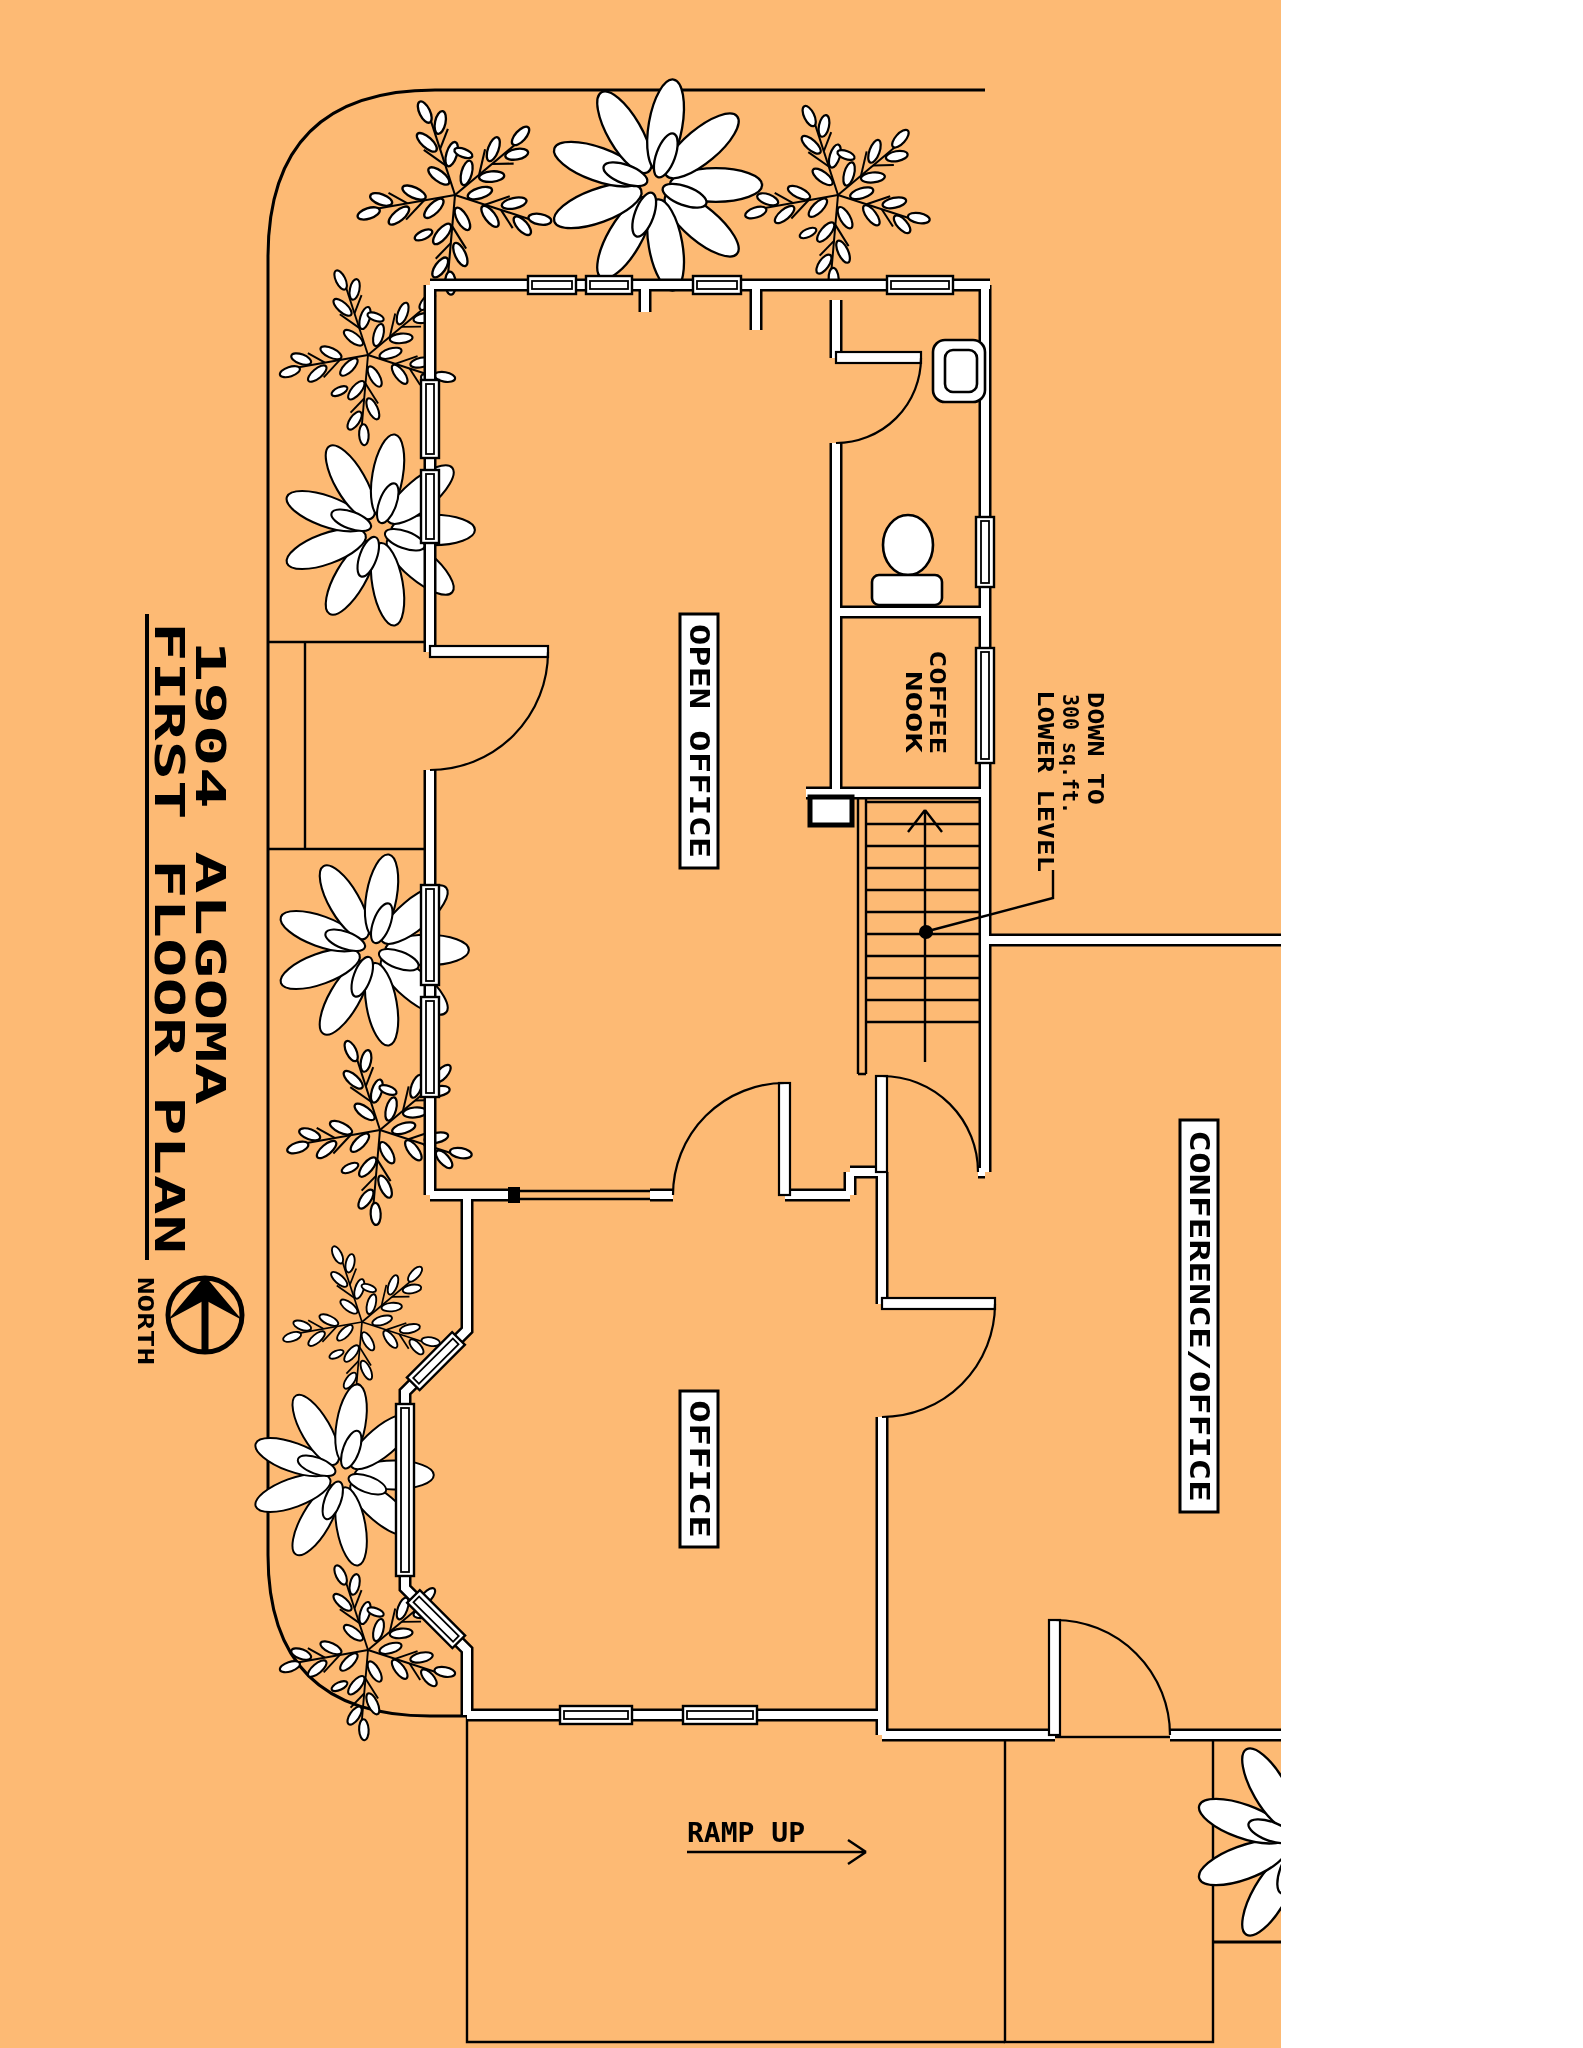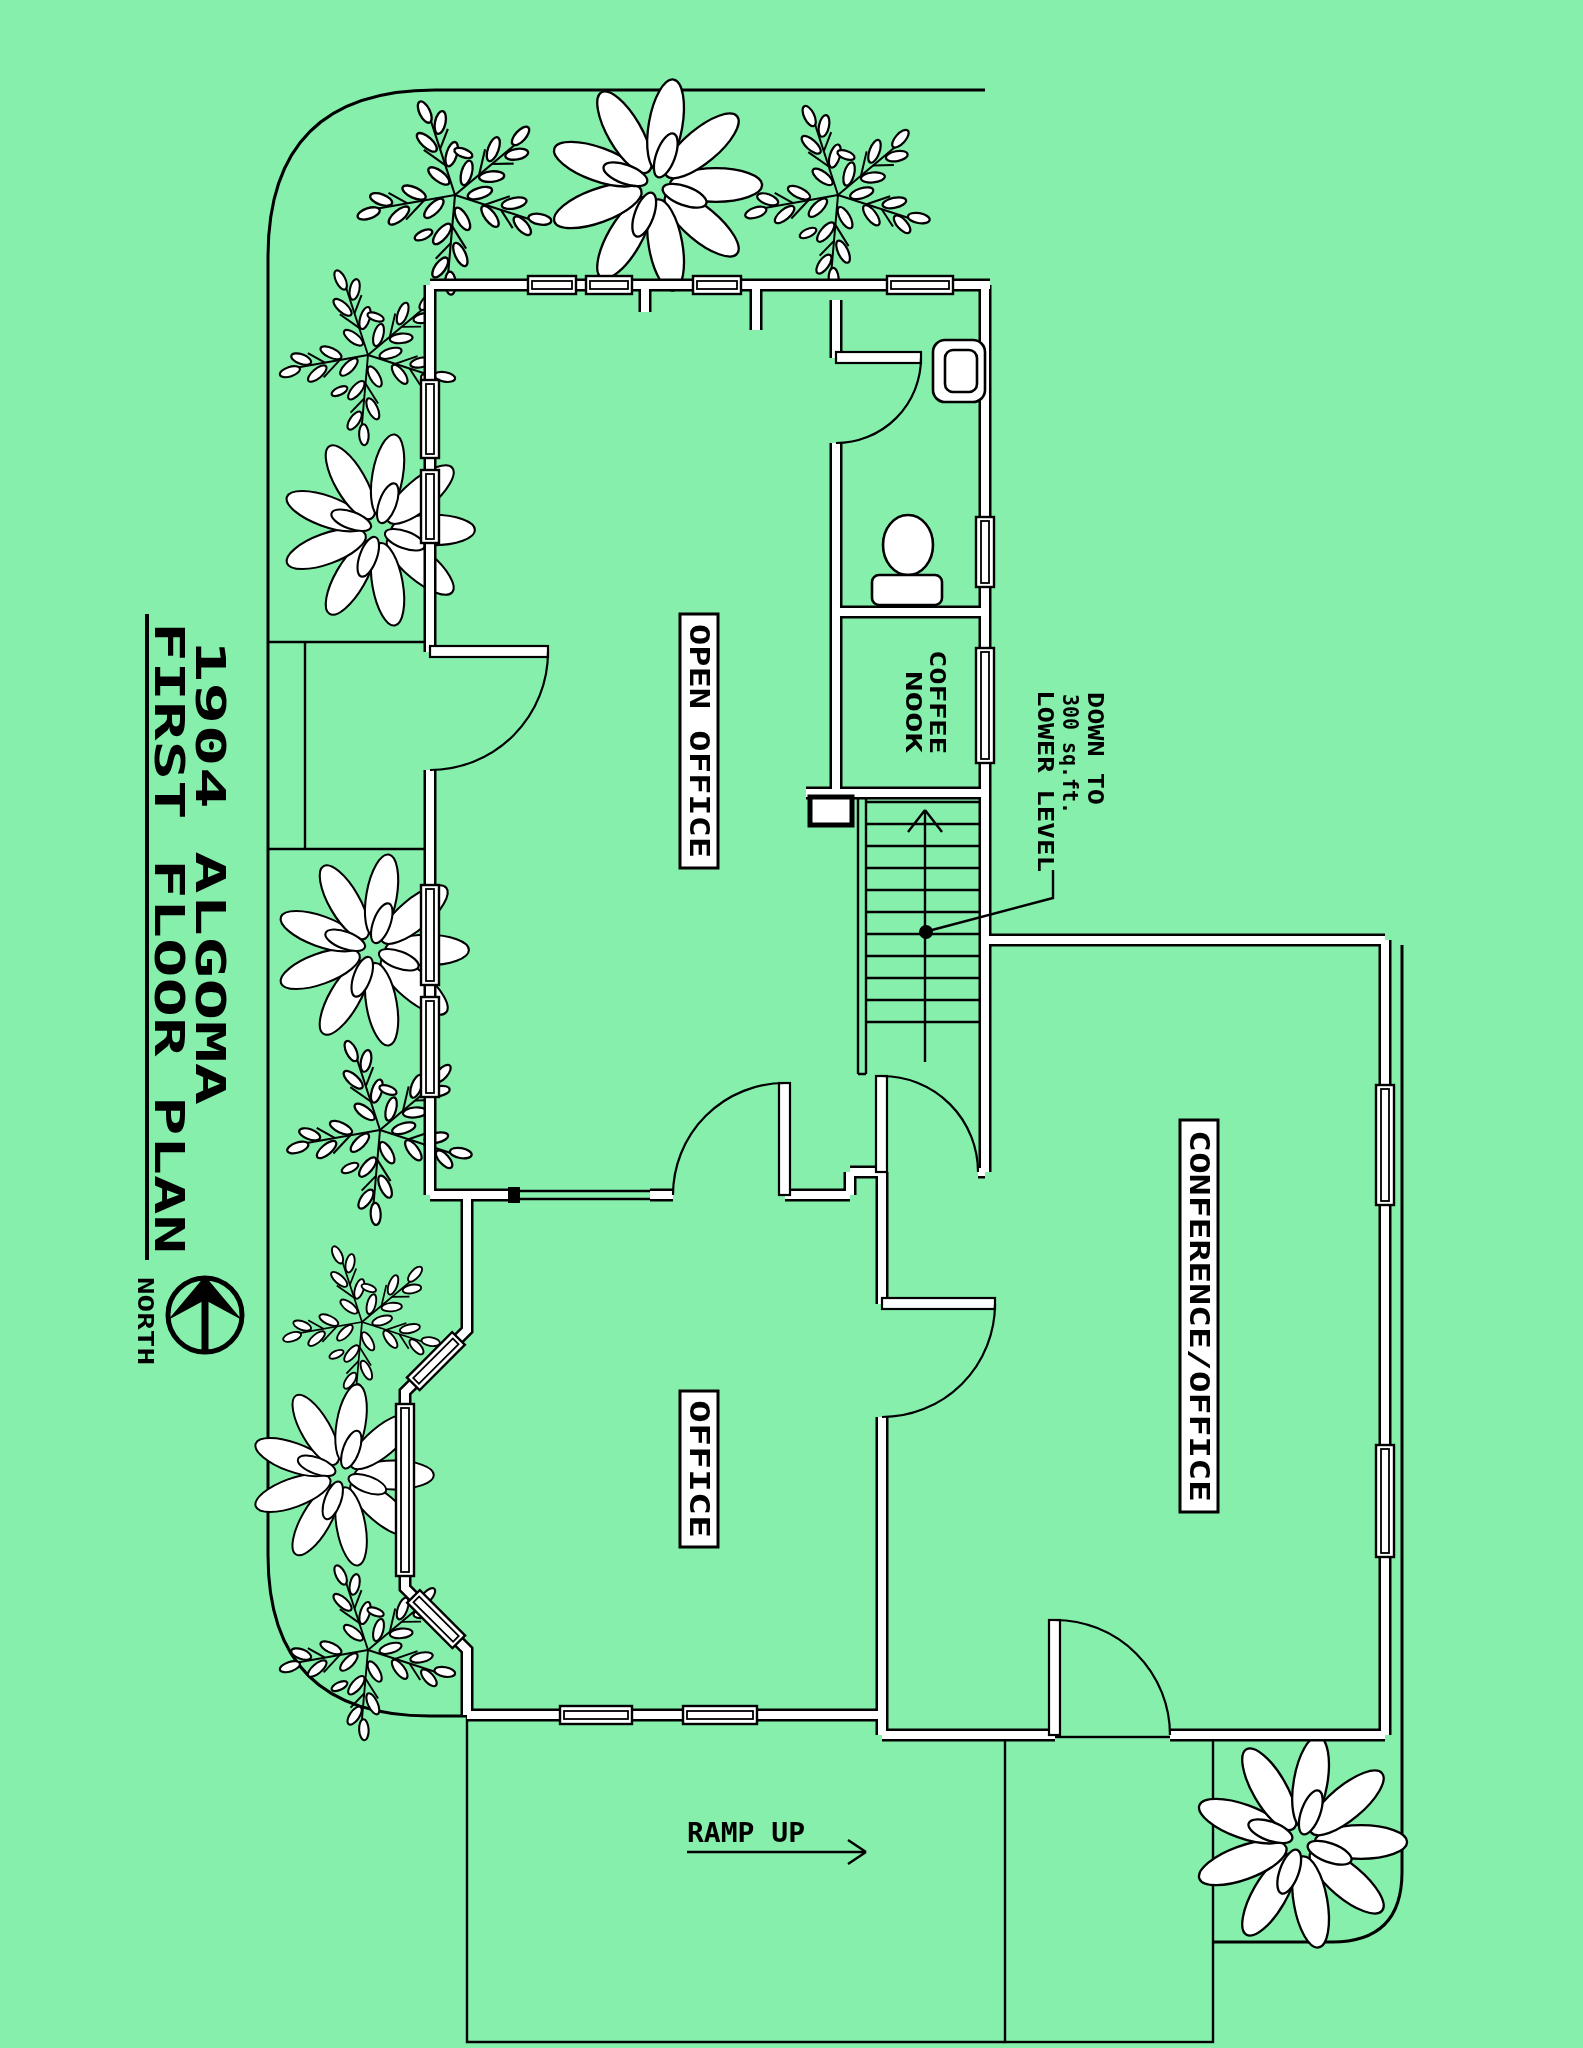--- a/index.html
+++ b/index.html
@@ -1,17 +1,17 @@
 <!DOCTYPE html>
 <html><head>
 <meta charset="utf-8">
 <style>
   html,body{margin:0;padding:0;background:#ffffff;}
   body{font-family:"DejaVu Sans Mono","Liberation Mono",monospace;}
-  .sheet{width:1583px;height:2048px;position:relative;background:#86efac;overflow:hidden;}
+  .sheet{width:1281px;height:2048px;position:relative;background:#fdba74;overflow:hidden;}
   svg{display:block;}
   .thin{stroke:#000;stroke-width:2.4;fill:none;}
   .bnd{stroke:#000;stroke-width:3;fill:none;}
   .wall-outer{stroke:#000;stroke-width:13;fill:none;}
   .wall-inner{stroke:#fff;stroke-width:8;fill:none;}
   .winbox{fill:#fff;stroke:#000;stroke-width:2.4;}
   .winframe{fill:none;stroke:#000;stroke-width:1.8;}
   .door-leaf{fill:#fff;stroke:#000;stroke-width:2.2;}
   .door-arc{fill:none;stroke:#000;stroke-width:2.2;}
   .fixture{fill:#fff;stroke:#000;stroke-width:2.6;}

